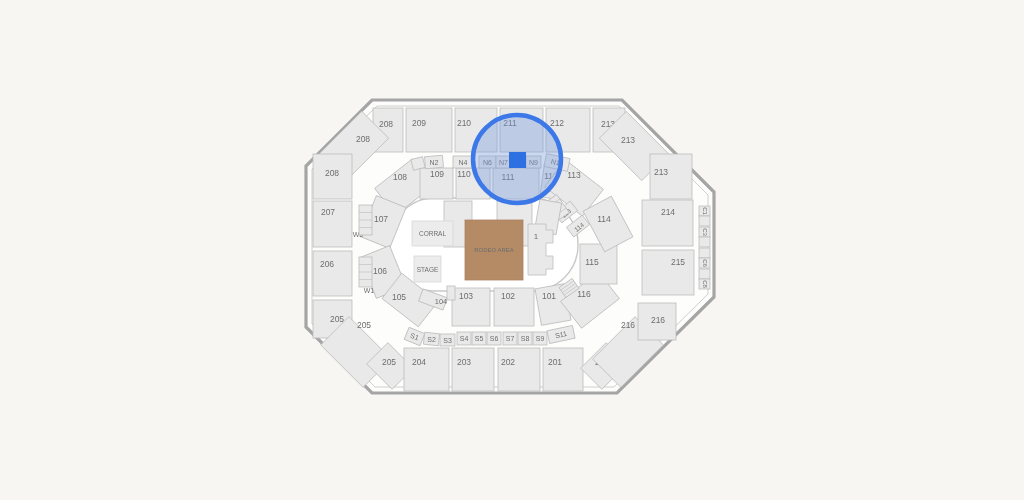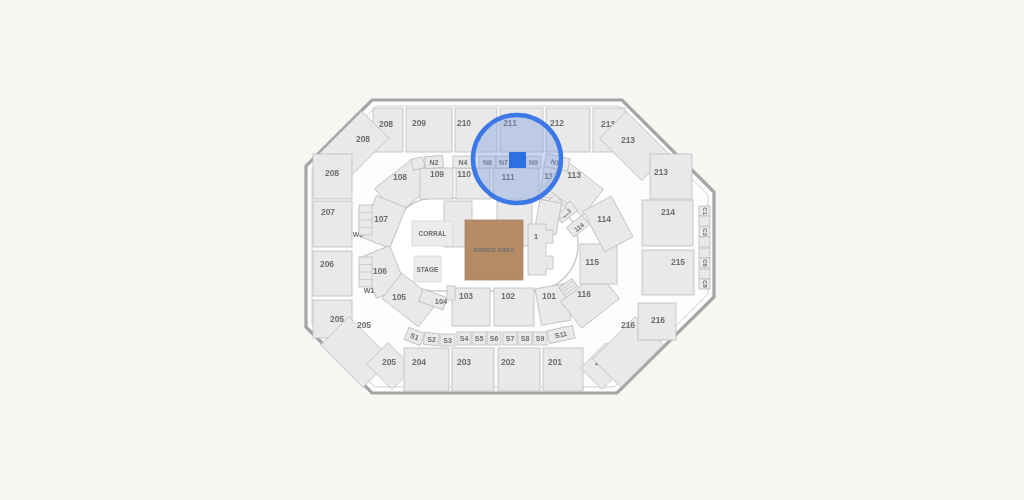--- a/index.html
+++ b/index.html
@@ -1,21 +1,21 @@
 <!DOCTYPE html>
 <html><head>
 <meta charset="utf-8">
 <style>
   html,body{margin:0;padding:0;}
   body{
     width:1024px;height:500px;overflow:hidden;
     background:#f7f6f3;
     font-family:"Liberation Sans", sans-serif;
   }
-  .page{position:relative;width:1024px;height:384px;font-weight:bold;}
+  .page{position:relative;width:1024px;height:384px;}
   svg{display:block;}
   svg text{
     font-family:"Liberation Sans", sans-serif;
     fill:#6e6e6e;
     user-select:none;
   }
 </style>
 </head>
 <body style="background: rgb(247, 246, 243);">
 

